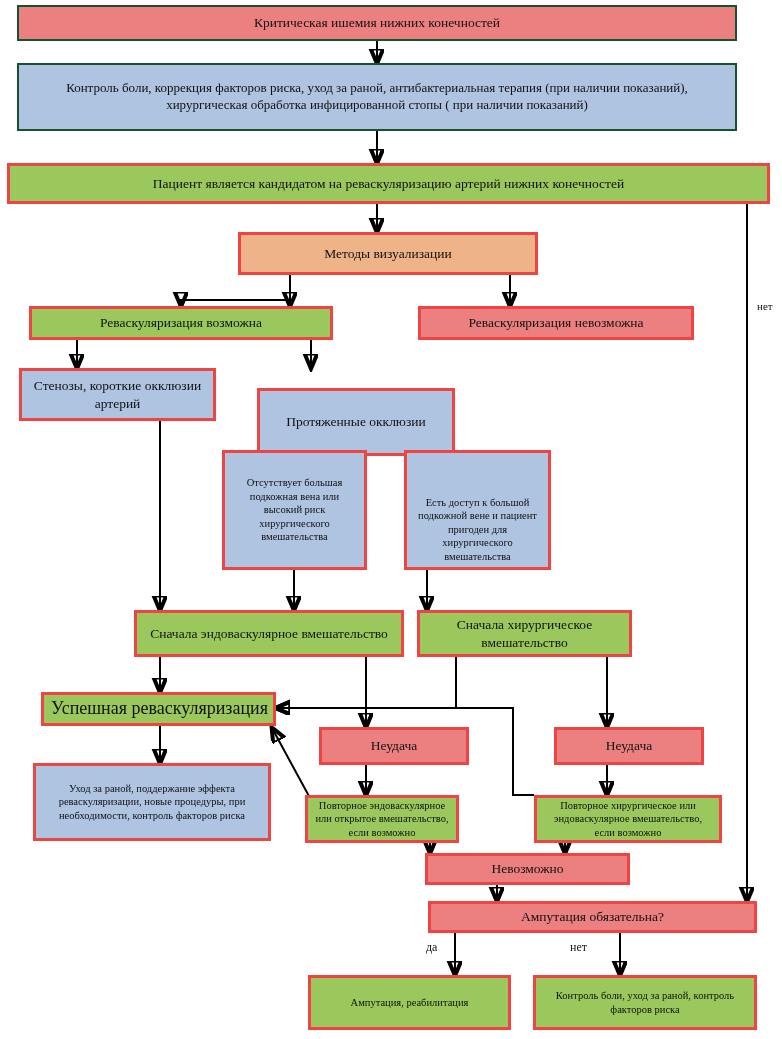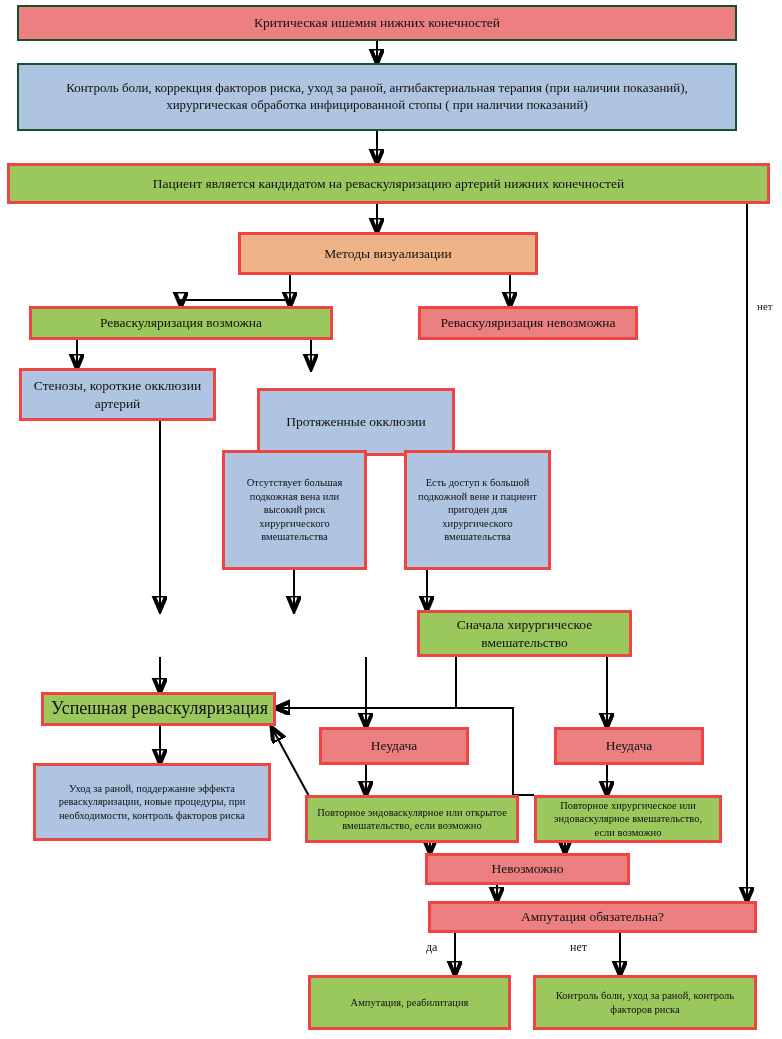--- a/index.html
+++ b/index.html
@@ -129,40 +129,43 @@
   </div>
 
   <div class="node n-orange" style="left:238px; top:232px; width:300px; height:43px; font-size:13.5px;">
     <span>Методы визуализации</span>
   </div>
 
   <div class="node n-green" style="left:29px; top:306px; width:304px; height:34px; font-size:13.5px;">
     <span>Реваскуляризация возможна</span>
   </div>
 
-  <div class="node n-red" style="left:418px; top:306px; width:220px; height:34px; font-size:13.5px;">
+  <div class="node n-red" style="left:418px; top:306px; width:276px; height:34px; font-size:13.5px;">
     <span>Реваскуляризация невозможна</span>
   </div>
 
   <div class="node n-blue" style="left:19px; top:368px; width:197px; height:53px; font-size:13.5px;">
     <span>Стенозы, короткие окклюзии артерий</span>
   </div>
 
   <div class="node n-blue" style="left:257px; top:388px; width:198px; height:68px; font-size:13.5px;">
     <span>Протяженные окклюзии</span>
   </div>
 
   <div class="node n-blue" style="left:222px; top:450px; width:145px; height:120px; font-size:10.5px; padding:4px 8px;">
     <span>Отсутствует большая подкожная вена или высокий риск хирургического вмешательства</span>
   </div>
 
-  <div class="node n-blue" style="left:404px; top:450px; width:147px; height:120px; font-size:10.5px; padding:4px 8px;">
+  <div class="node n-blue" style="left:404px; top:450px; width:147px; height:120px; font-size:10.5px; padding:4px 8px;align-items:flex-end;">
     <span>Есть доступ к большой подкожной вене и пациент пригоден для хирургического вмешательства</span>
   </div>
 
+  <div class="node n-green" style="left:134px; top:610px; width:270px; height:47px; font-size:13.5px;">
+    <span>Сначала эндоваскулярное вмешательство</span>
+  </div>
 
   <div class="node n-green" style="left:417px; top:610px; width:215px; height:47px; font-size:13.5px;">
     <span>Сначала хирургическое вмешательство</span>
   </div>
 
   <div class="node n-green" style="left:41px; top:692px; width:235px; height:34px; font-size:18px;text-align:right;">
     <span>Успешная реваскуляризация</span>
   </div>
 
   <div class="node n-red" style="left:319px; top:727px; width:150px; height:38px; font-size:13.5px;">
@@ -170,21 +173,21 @@
   </div>
 
   <div class="node n-red" style="left:554px; top:727px; width:150px; height:38px; font-size:13.5px;">
     <span>Неудача</span>
   </div>
 
   <div class="node n-blue" style="left:33px; top:763px; width:238px; height:78px; font-size:10.5px; padding:4px 8px;">
     <span>Уход за раной, поддержание эффекта реваскуляризации, новые процедуры, при необходимости, контроль факторов риска</span>
   </div>
 
-  <div class="node n-green" style="left:305px; top:795px; width:214px; height:48px; font-size:10.5px; padding:4px 6px;">
+  <div class="node n-green" style="left:305px; top:795px; width:154px; height:48px; font-size:10.5px; padding:4px 6px;">
     <span>Повторное эндоваскулярное или открытое вмешательство, если возможно</span>
   </div>
 
   <div class="node n-green" style="left:534px; top:795px; width:188px; height:48px; font-size:10.5px; padding:4px 6px;">
     <span>Повторное  хирургическое или эндоваскулярное вмешательство, если возможно</span>
   </div>
 
   <div class="node n-red" style="left:425px; top:853px; width:205px; height:32px; font-size:13.5px;">
     <span>Невозможно</span>
   </div>

